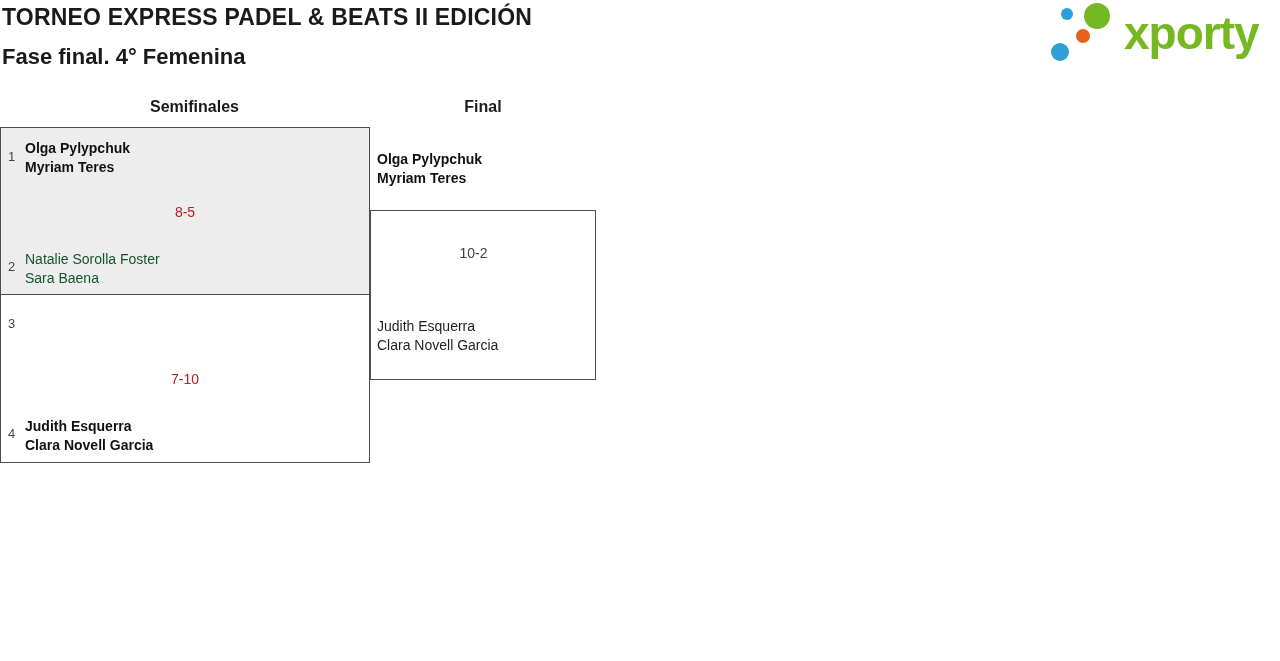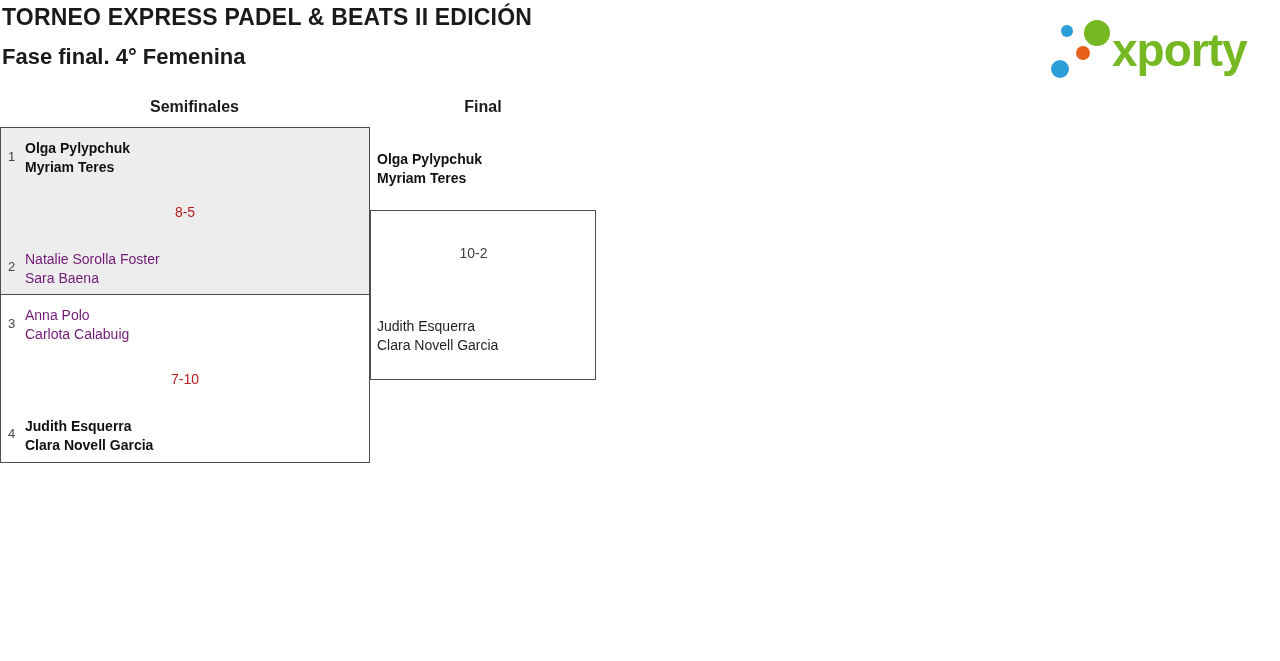--- a/index.html
+++ b/index.html
@@ -20,22 +20,22 @@
     color: #1a1a1a;
   }
   .subtitle {
     position: absolute; left: 2px; top: 44px;
     font-size: 22px; font-weight: 800;
     color: #1a1a1a;
   }
 
   
   .logo {
-    position: absolute; left: 1050px; top: 19px;
-    display: flex; align-items: center;
+    position: absolute; left: 1050px; top: 2px;
+    display: flex; align-items: center; gap: 12px;
   }
   .logo-dots { width: 62px; height: 62px; display: block; }
   .logo-text {
     font-size: 46px; font-weight: 800; letter-spacing: -1px;
     color: #76b821; line-height: 62px;
   }
 
   
   .bracket { position: absolute; inset: 0; }
 
@@ -59,21 +59,21 @@
 
   .seed {
     position: absolute; left: 7px;
     font-size: 13px; color: #444444; line-height: 16px;
   }
   .seed.top { top: 21px; }
   .seed.bottom { top: 131px; }
 
   .team {
     position: absolute; left: 24px;
-    font-size: 14px; line-height: 19px; color: #701a75;
+    font-size: 14px; line-height: 19px; color: #14532d;
     white-space: nowrap;
   }
   .team.top { top: 11px; }
   .team.bottom { top: 122px; }
   .team.winner { font-weight: 700; color: #111111; }
 
   .score {
     position: absolute; left: 0; top: 76px; width: 100%;
     text-align: center; font-size: 14px; color: #b91c1c;
   }
@@ -126,24 +126,20 @@
       <div class="score">8-5</div>
       <span class="seed bottom">2</span>
       <div class="team bottom">
         <div>Natalie Sorolla Foster</div>
         <div>Sara Baena</div>
       </div>
     </div>
 
     <div class="match-box sf2">
       <span class="seed top">3</span>
-      <div class="team top">
-        <div>Anna Polo</div>
-        <div>Carlota Calabuig</div>
-      </div>
       <div class="score">7-10</div>
       <span class="seed bottom">4</span>
       <div class="team bottom winner">
         <div>Judith Esquerra</div>
         <div>Clara Novell Garcia</div>
       </div>
     </div>
 
     <div class="match-box final-box"></div>
 

